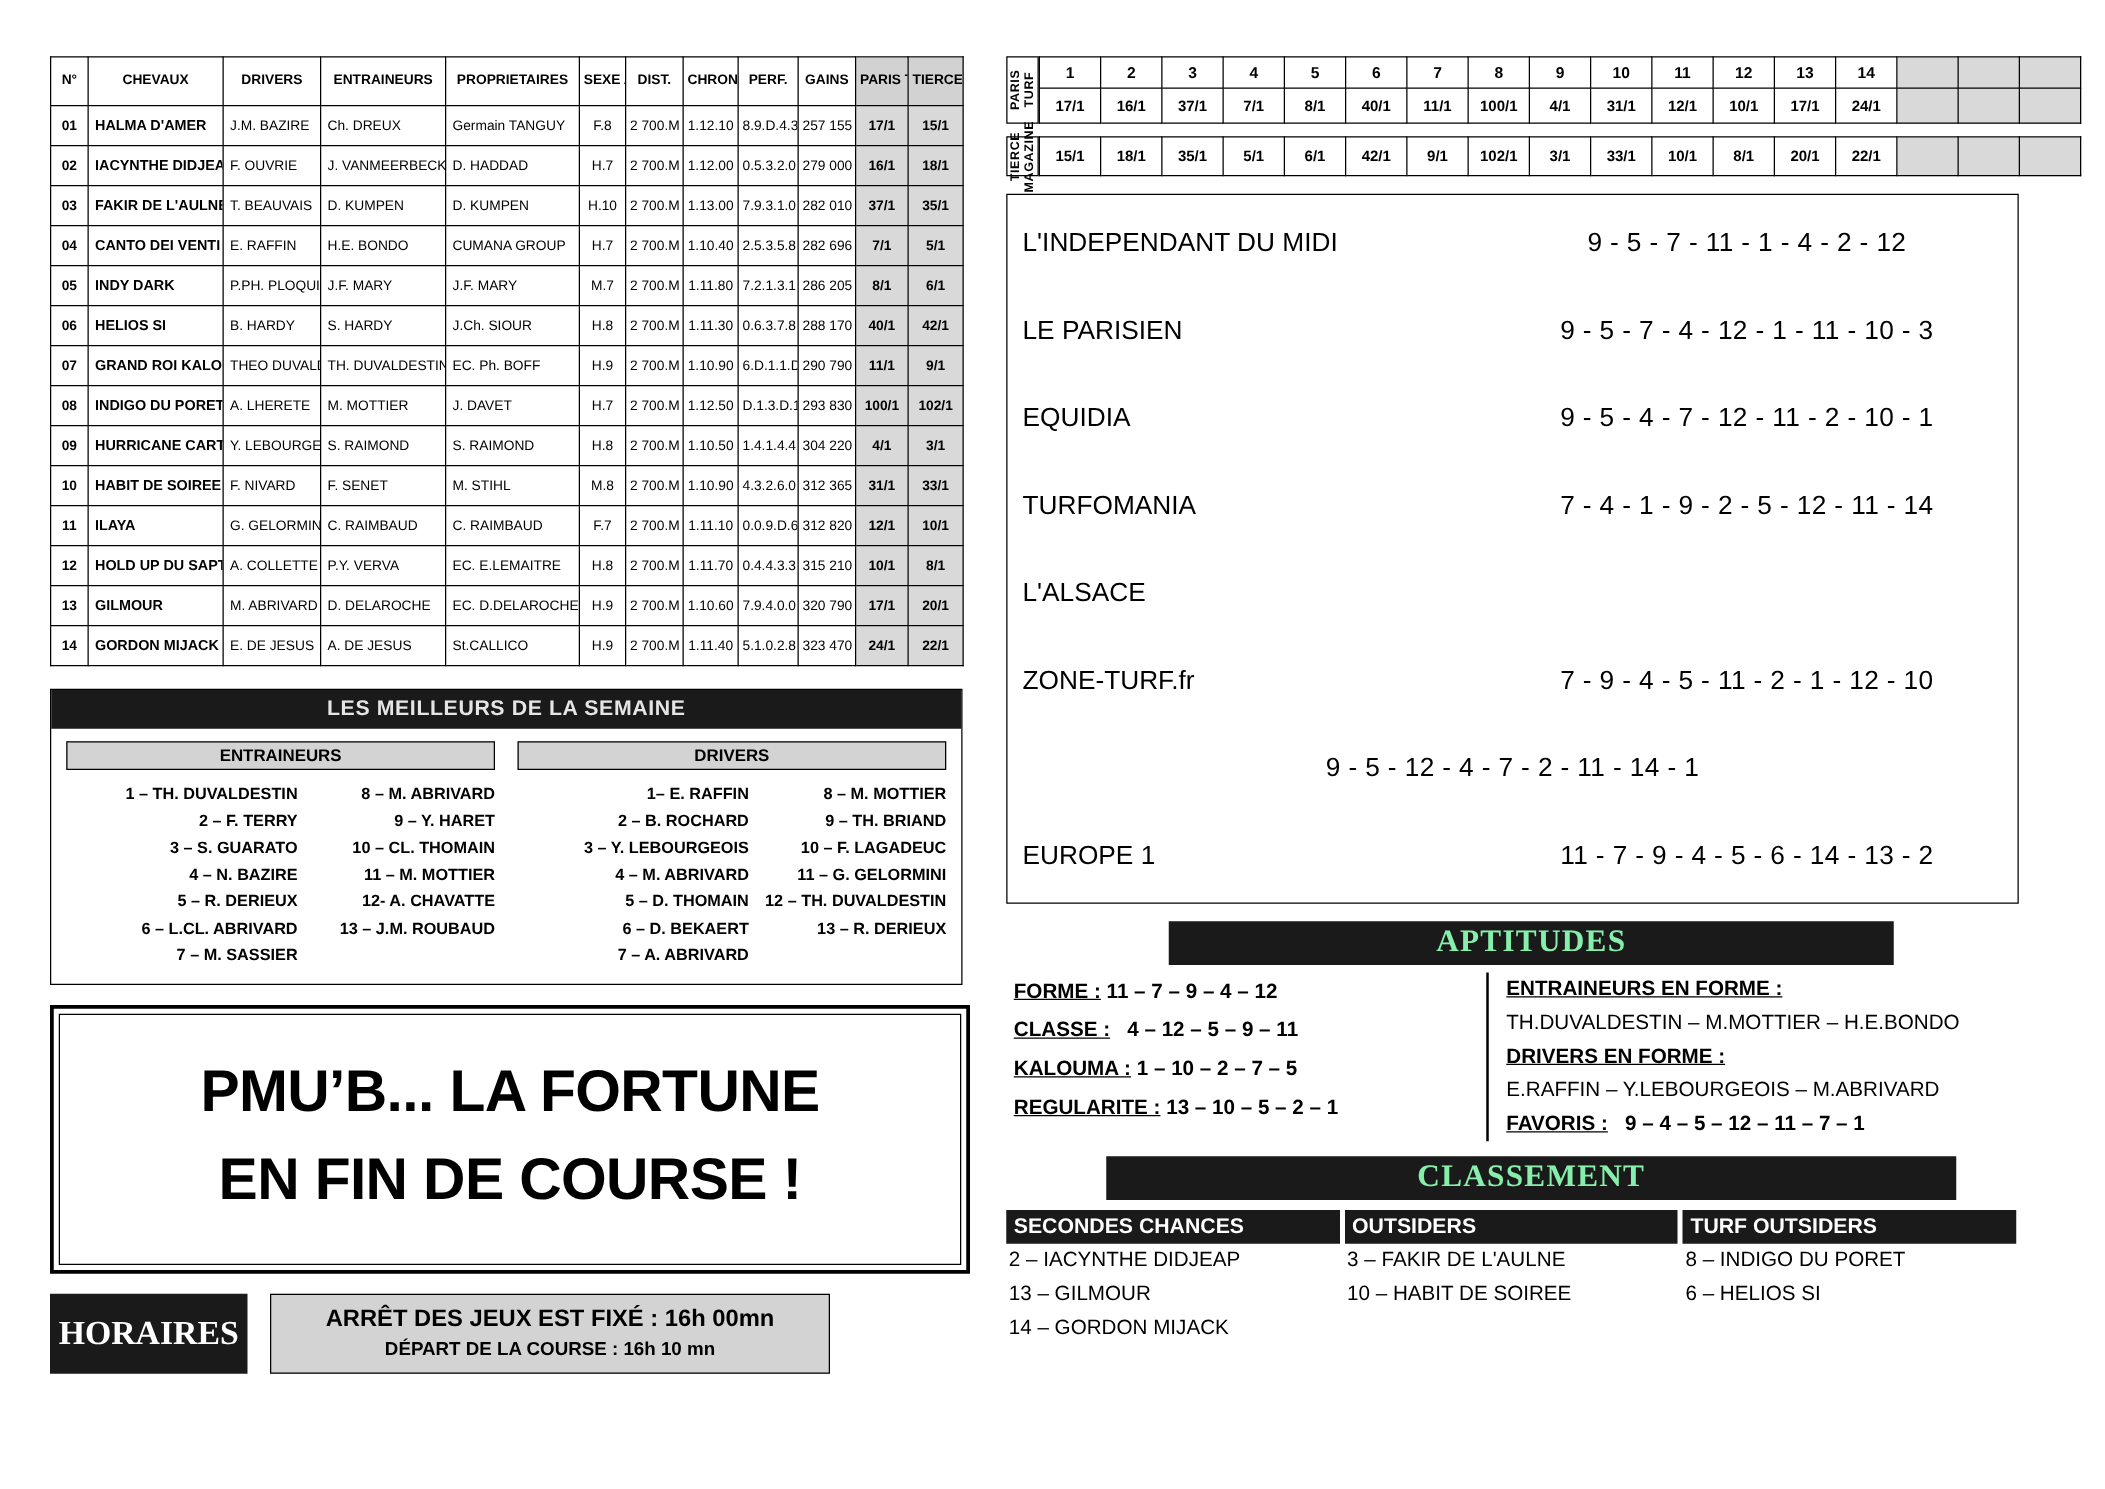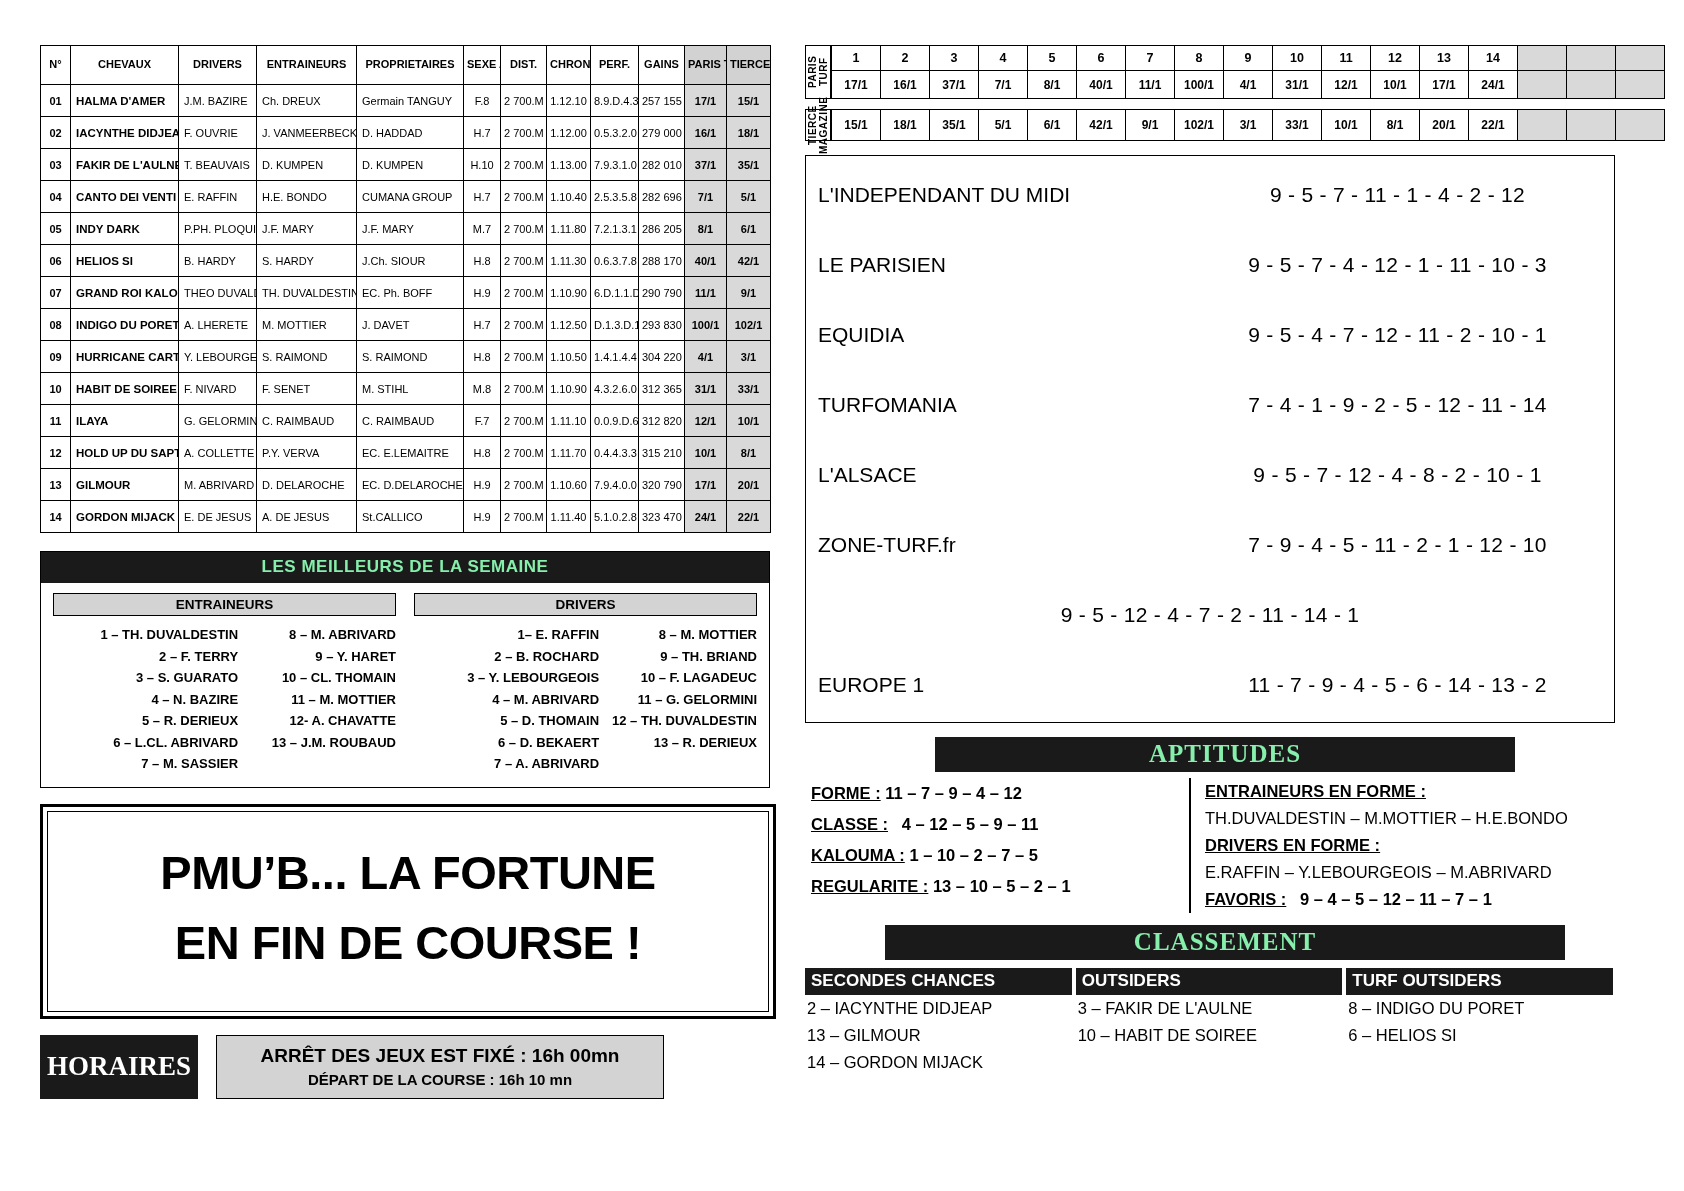--- a/index.html
+++ b/index.html
@@ -74,21 +74,21 @@
 
   
   .best-box {
     margin-top: 18px;
     width: 728px;
     border: 1px solid #000;
     background: #fff;
   }
   .best-title {
     background: #1a1a1a;
-    color: #86efac;
+    color: #e5e5e5;
     text-align: center;
     font-weight: bold;
     font-size: 17px;
     letter-spacing: .5px;
     padding: 5px 0 6px 0;
   }
   .best-body {
     display: flex;
     padding: 10px 12px 12px 12px;
     gap: 18px;
@@ -654,21 +654,20 @@
         <div class="prono-row">
           <div class="prono-name">EQUIDIA</div>
           <div class="prono-nums">9 - 5 - 4 - 7 - 12 - 11 - 2 - 10 - 1</div>
         </div>
         <div class="prono-row">
           <div class="prono-name">TURFOMANIA</div>
           <div class="prono-nums">7 - 4 - 1 - 9 - 2 - 5 - 12 - 11 - 14</div>
         </div>
         <div class="prono-row">
           <div class="prono-name">L'ALSACE</div>
-          <div class="prono-nums">9 - 5 - 7 - 12 - 4 - 8 - 2 - 10 - 1</div>
         </div>
         <div class="prono-row">
           <div class="prono-name">ZONE-TURF.fr</div>
           <div class="prono-nums">7 - 9 - 4 - 5 - 11 - 2 - 1 - 12 - 10</div>
         </div>
         <div class="prono-row">
           <div class="prono-nums">9 - 5 - 12 - 4 - 7 - 2 - 11 - 14 - 1</div>
         </div>
         <div class="prono-row">
           <div class="prono-name">EUROPE 1</div>

